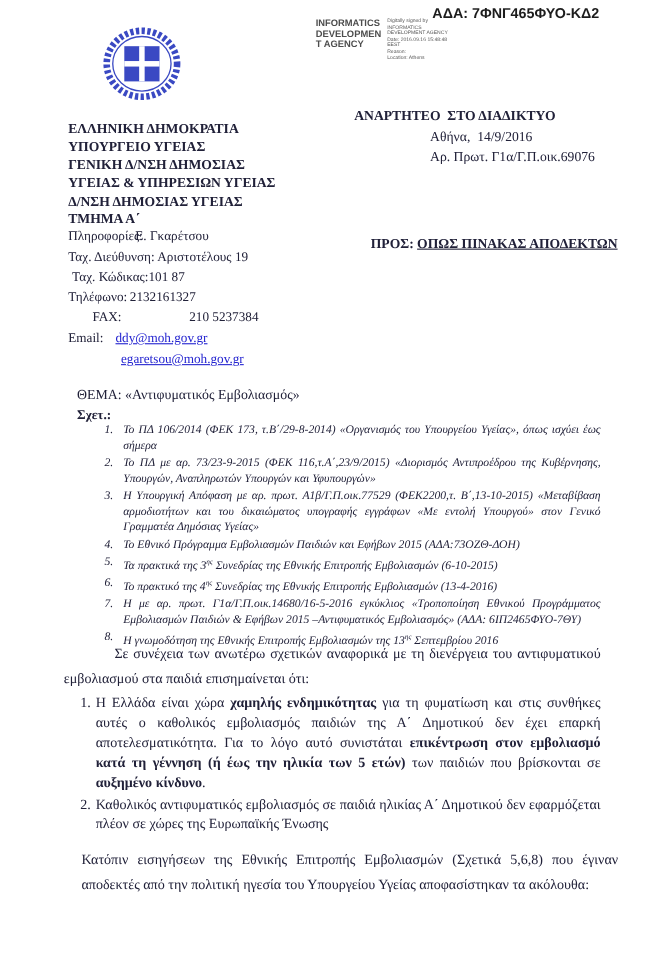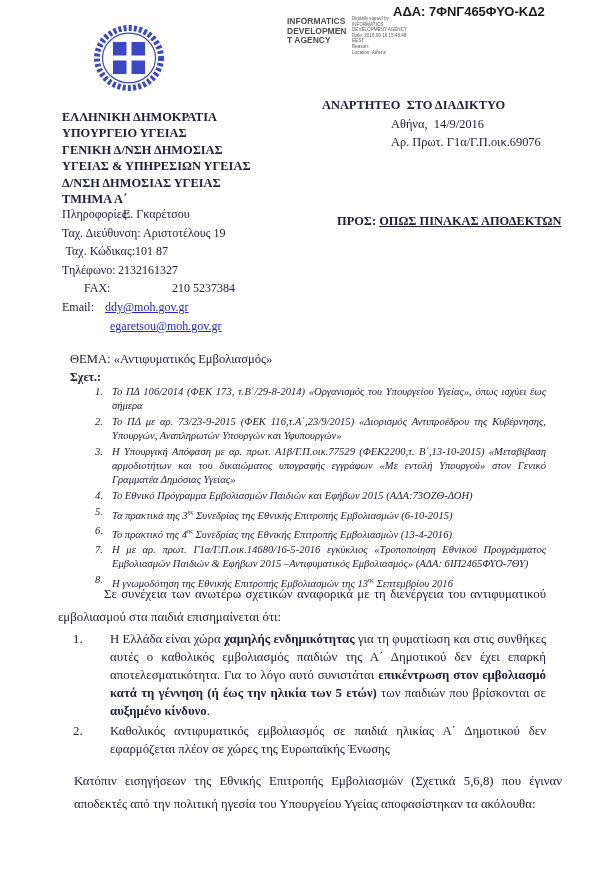--- a/index.html
+++ b/index.html
@@ -41,21 +41,21 @@
   
   .refs{left:95px;top:385px;width:451px;font-style:italic;font-size:10.6px;line-height:14.2px;}
   .ref-item{display:flex;margin-bottom:1.5px;}
   .ref-num{width:17px;flex:0 0 17px;}
   .ref-text{flex:1;text-align:justify;}
   
   .intro{left:58px;top:583px;width:488px;font-size:12.8px;line-height:23px;text-align:justify;text-indent:46px;}
   .points{left:73px;top:630px;width:473px;font-size:12.8px;line-height:18px;}
   .point{display:flex;margin-bottom:2px;}
   .point-num{width:14px;flex:0 0 14px;}
-  .point-text{flex:1;text-align:justify;margin-left:23px;}
+  .point-text{flex:1;text-align:justify;}
   .closing{left:74px;top:770px;width:488px;font-size:12.8px;line-height:23px;text-align:justify;}
 </style>
 </head>
 <body>
 
 <div class="abs ada">ΑΔΑ: 7ΦΝΓ465ΦΥΟ-ΚΔ2</div>
 
 <div class="abs sig-agency prelines">INFORMATICS
 DEVELOPMEN
 T AGENCY</div>

